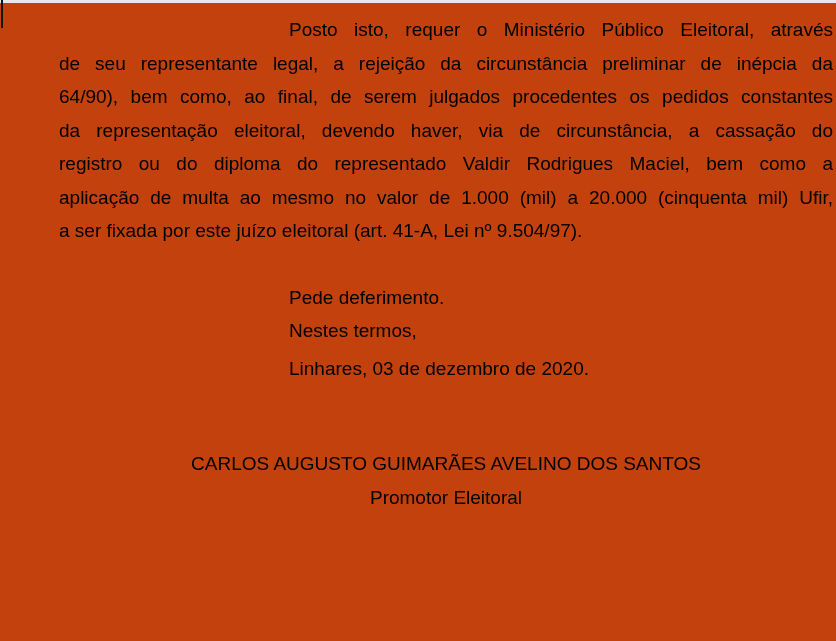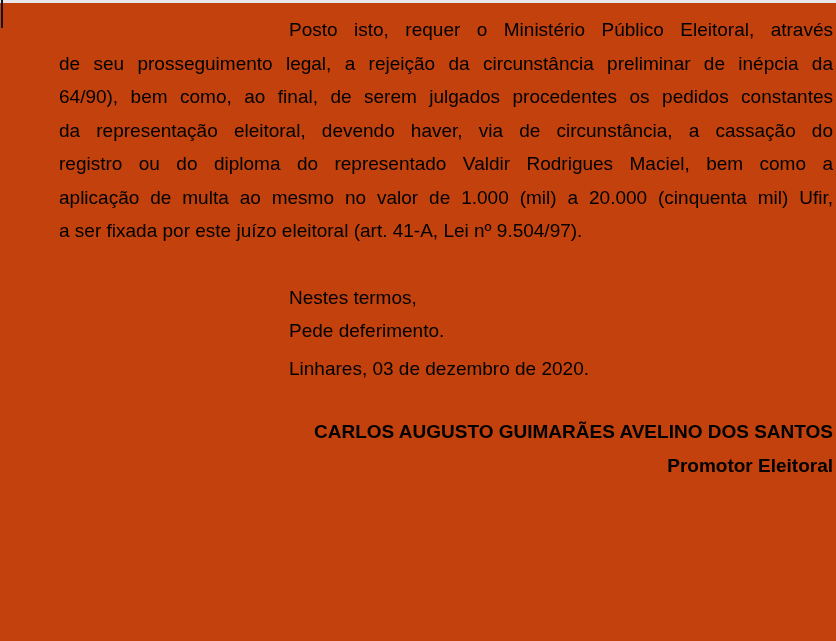--- a/index.html
+++ b/index.html
@@ -47,47 +47,47 @@
   }
   .closing-block {
     margin-left: 230px;
     margin-top: 33px;
   }
   .dateline {
     margin-left: 230px;
     margin-top: 4px;
   }
   .signature-block {
-    margin-top: 30px;
-    text-align: right;
-    font-weight: bold;
+    margin-top: 62px;
+    text-align: center;
+    font-weight: normal;
   }
 </style>
 </head>
 <body>
 
 <div class="page">
   <div class="top-edge"></div>
   <div class="left-mark"></div>
 
   <div class="content">
 
     <div>
       <div class="jline first-indent">Posto isto, requer o Ministério Público Eleitoral, através</div>
-      <div class="jline">de seu prosseguimento legal, a rejeição da circunstância preliminar de inépcia da</div>
+      <div class="jline">de seu representante legal, a rejeição da circunstância preliminar de inépcia da</div>
       <div class="jline">64/90), bem como, ao final, de serem julgados procedentes os pedidos constantes</div>
       <div class="jline">da representação eleitoral, devendo haver, via de circunstância, a cassação do</div>
       <div class="jline">registro ou do diploma do representado Valdir Rodrigues Maciel, bem como a</div>
       <div class="jline">aplicação de multa ao mesmo no valor de 1.000 (mil) a 20.000 (cinquenta mil) Ufir,</div>
       <div>a ser fixada por este juízo eleitoral (art. 41-A, Lei nº 9.504/97).</div>
     </div>
 
     <div class="closing-block">
+      <div>Pede deferimento.</div>
       <div>Nestes termos,</div>
-      <div>Pede deferimento.</div>
     </div>
 
     <div class="dateline">Linhares, 03 de dezembro de 2020.</div>
 
     <div class="signature-block">
       <div>CARLOS AUGUSTO GUIMARÃES AVELINO DOS SANTOS</div>
       <div>Promotor Eleitoral</div>
     </div>
 
   </div>

